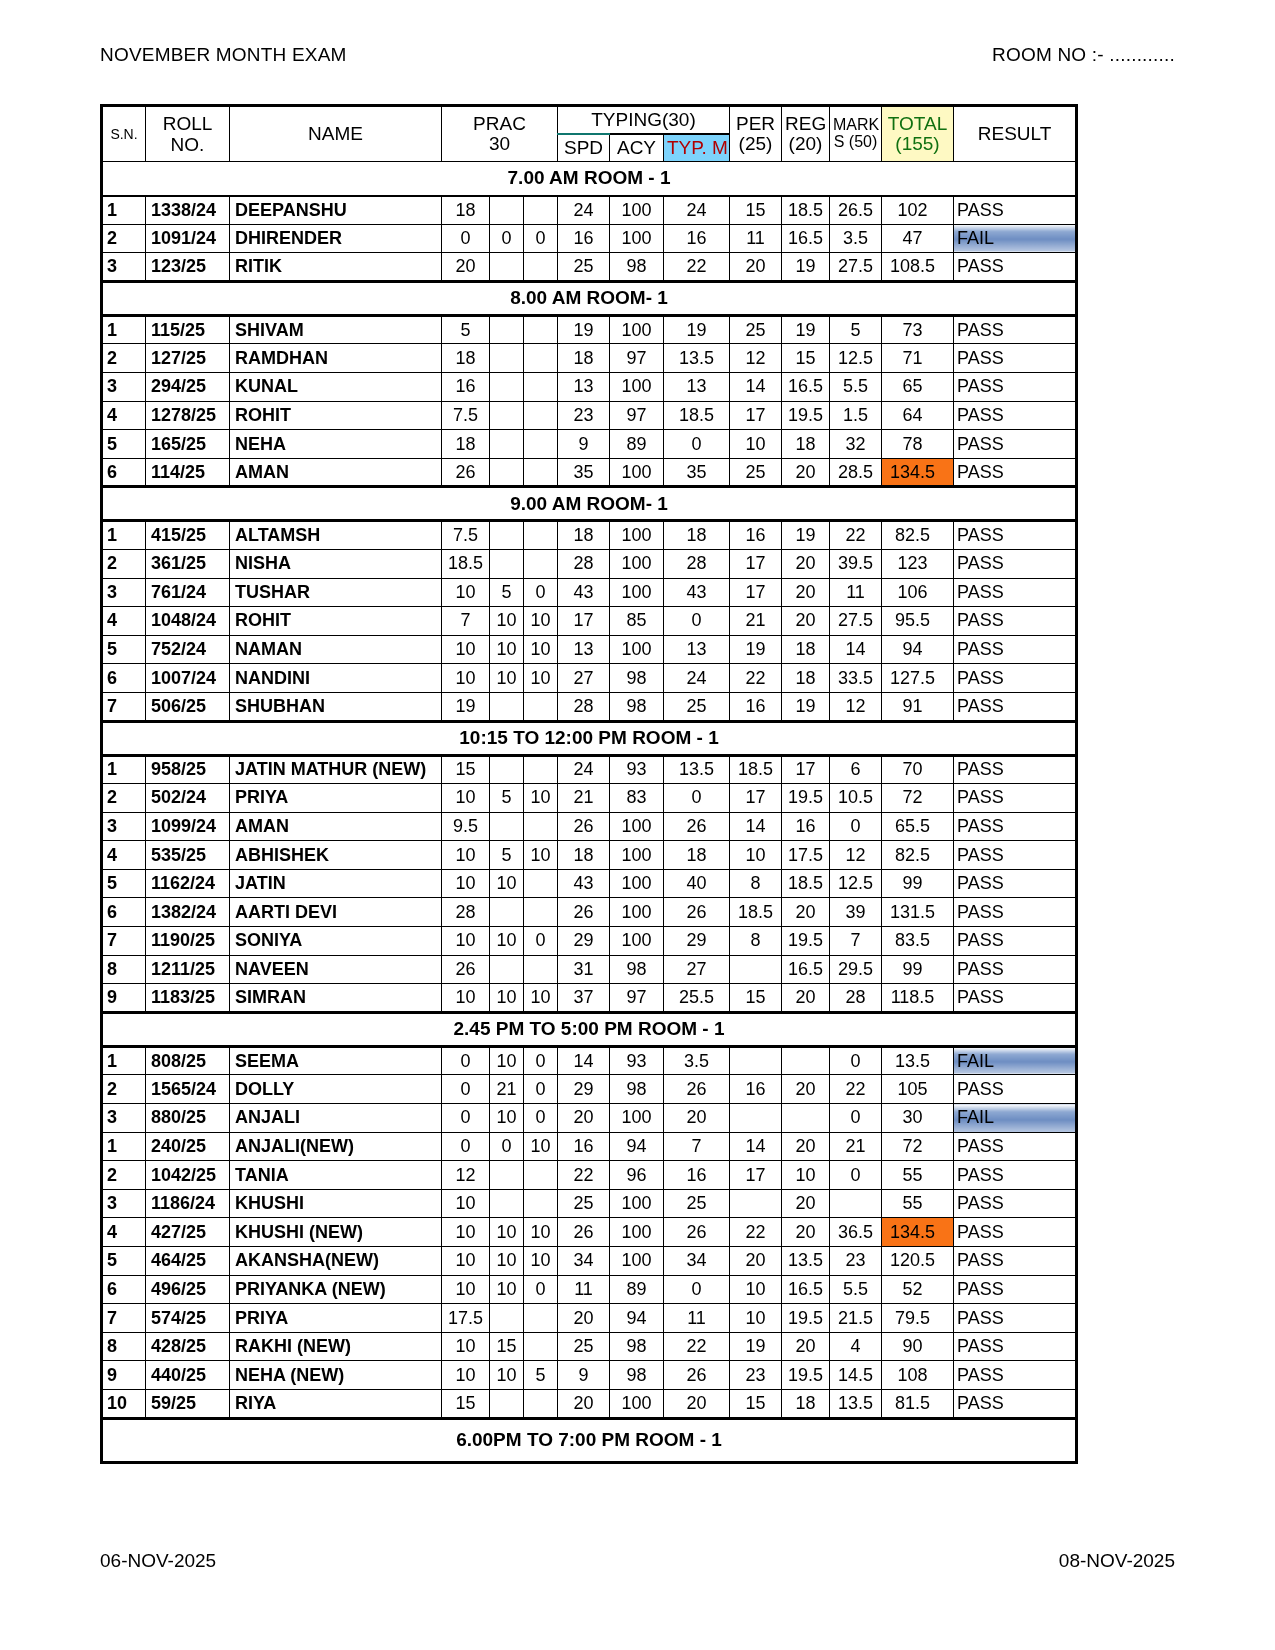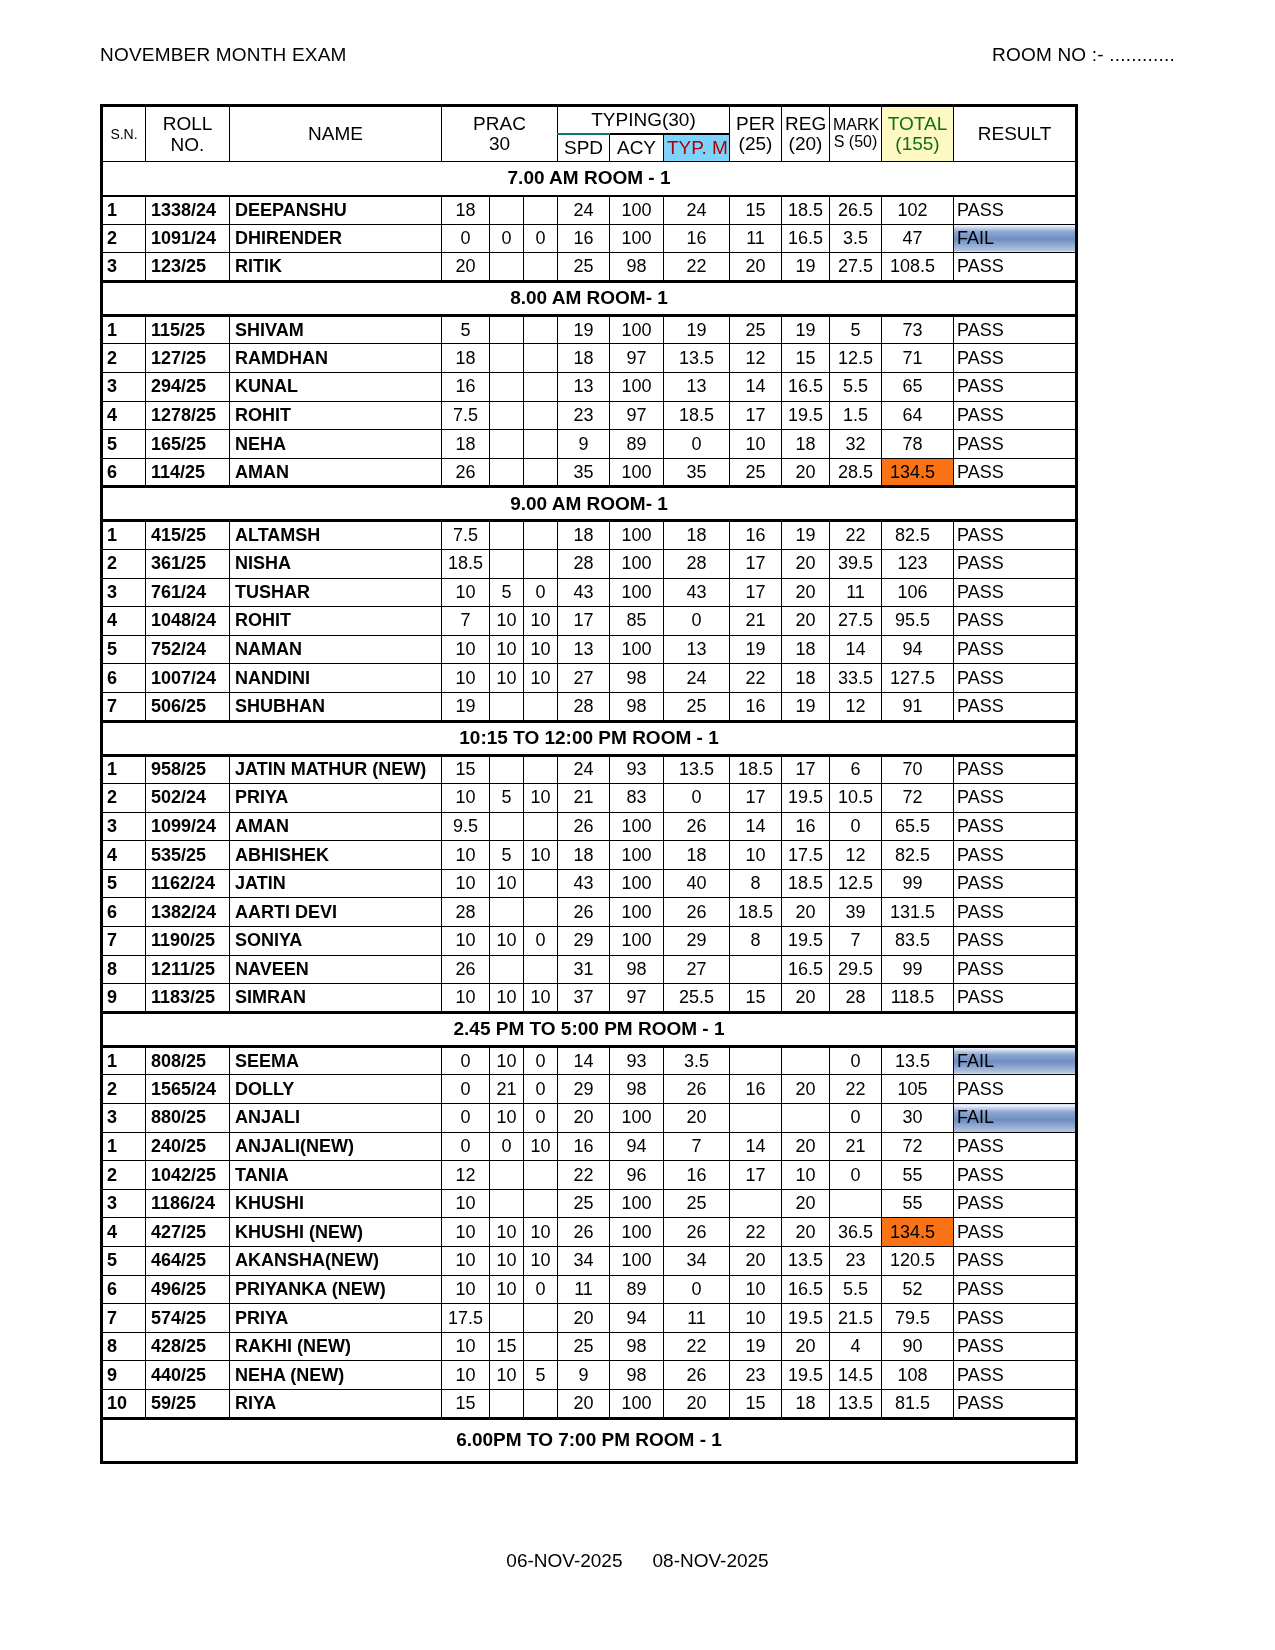--- a/index.html
+++ b/index.html
@@ -124,21 +124,21 @@
   }
 
   
   td.thick-l{border-left:3px solid #000;}
   td.thick-r{border-right:3px solid #000;}
 
   
   .doc-foot{
     position:absolute;
     left:100px;right:100px;bottom:78px;
-    display:flex;justify-content:center;align-items:baseline;
+    display:flex;justify-content:space-between;align-items:baseline;
     font-size:19px;
     gap:30px;
   }
 </style>
 </head>
 <body>
 
 <div class="page">
 
   <div class="doc-head">

